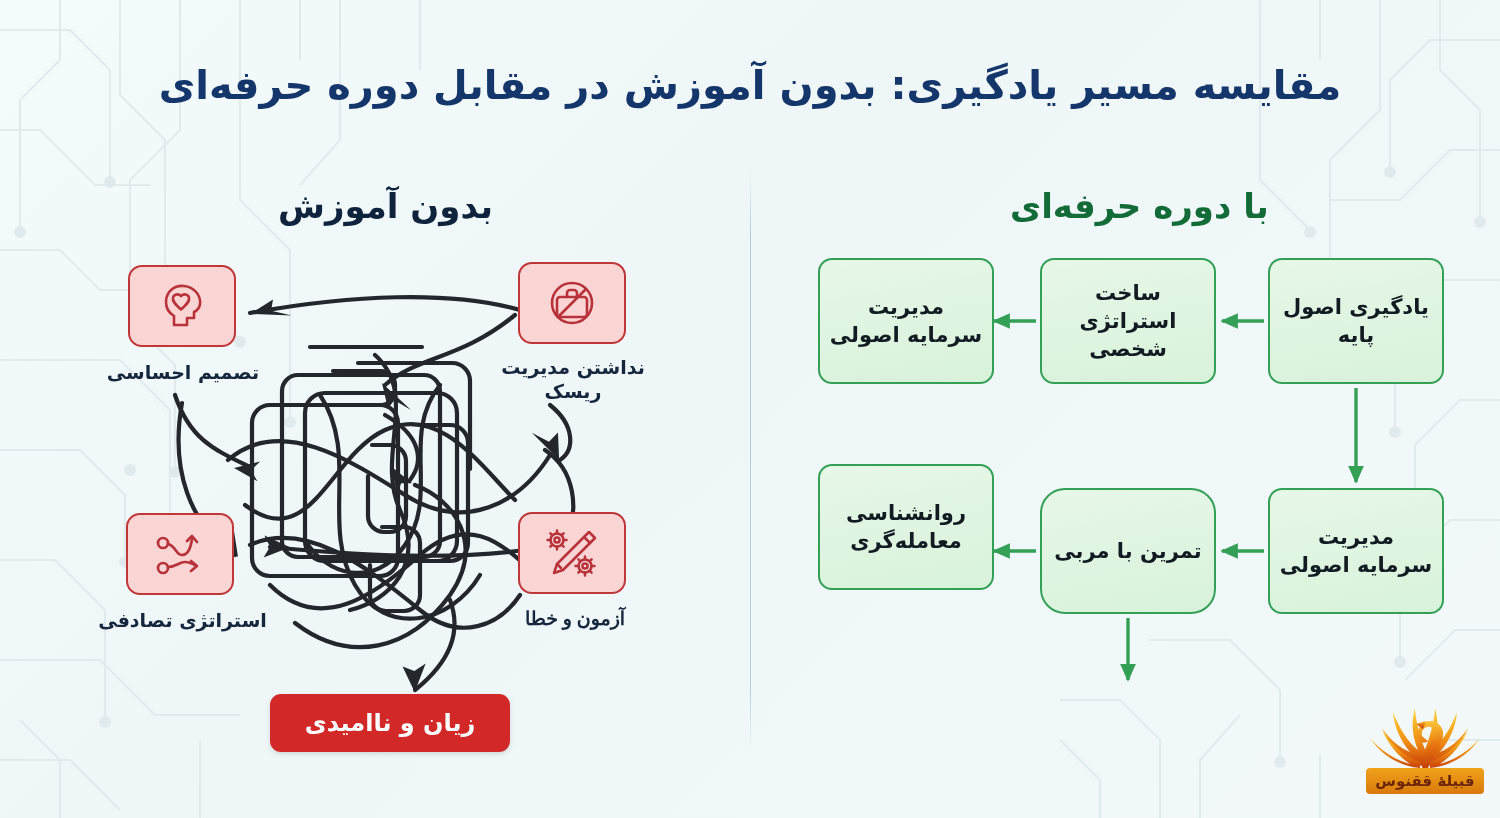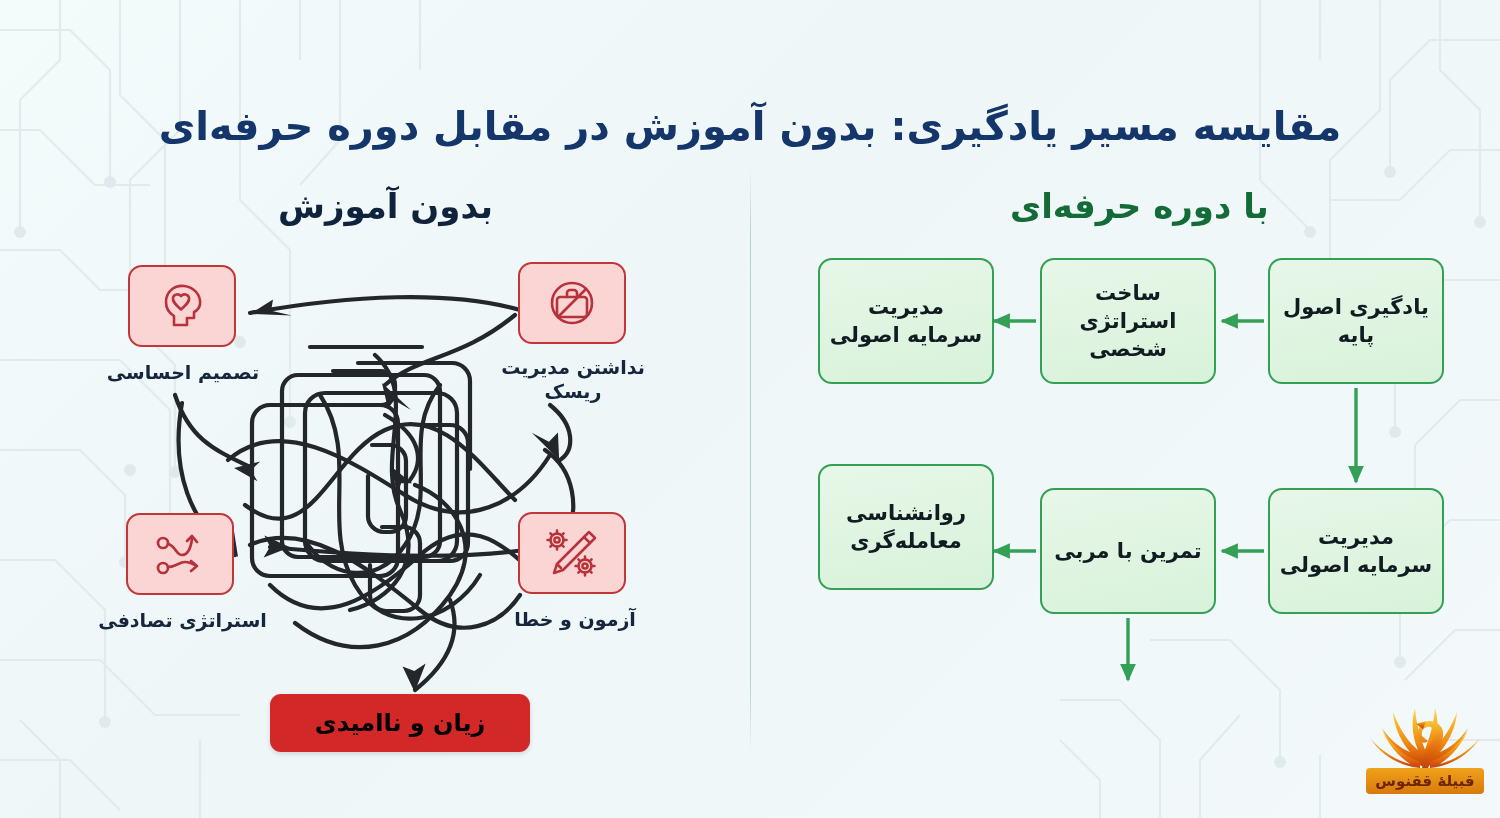--- a/index.html
+++ b/index.html
@@ -36,21 +36,20 @@
     top: 58px;
     left: 0;
     width: 1500px;
     text-align: center;
     font-size: 40px;
     font-weight: bold;
     color: #14366b;
     letter-spacing: 0px;
     line-height: 1.35;
     direction: rtl;
-    margin-top: 41px;
   }
 
   
   .col-header {
     position: absolute;
     font-size: 34px;
     font-weight: bold;
     direction: rtl;
     white-space: nowrap;
   }
@@ -107,45 +106,45 @@
   #card-emotional   { left: 128px; top: 265px; }
   #label-emotional  { left:  88px; top: 360px; width: 190px; }
 
   #card-norisk      { left: 518px; top: 262px; }
   #label-norisk     { left: 478px; top: 355px; width: 190px; }
 
   #card-random      { left: 126px; top: 513px; }
   #label-random     { left:  80px; top: 608px; width: 205px; }
 
   #card-trial       { left: 518px; top: 512px; }
-  #label-trial      { left: 480px; top: 607px; width: 190px; }
+  #label-trial      { left: 480px; top: 607px; width: 190px; font-family: Liberation Serif, serif; }
 
   
   #scribble {
     position: absolute;
     left: 120px;
     top: 255px;
     width: 520px;
     height: 440px;
     pointer-events: none;
   }
 
   
   #outcome-bad {
     position: absolute;
     left: 270px;
     top: 694px;
-    width: 260px;
+    width: 240px;
     height: 58px;
     border-radius: 11px;
     background: #d32828;
     display: flex;
     align-items: center;
     justify-content: center;
-    color: #000000;
+    color: #ffffff;
     font-size: 24px;
     font-weight: bold;
     direction: rtl;
     box-shadow: 0 2px 5px rgba(0,0,0,0.13);
   }
 
   
   
   
   #right-panel {
@@ -174,21 +173,21 @@
     line-height: 1.34;
     padding: 0 8px;
   }
 
   
   #flow-box-0 { left: 518px; top: 258px; }  
   #flow-box-1 { left: 290px; top: 258px; }  
   #flow-box-2 { left:  68px; top: 258px; }  
   
   #flow-box-3 { left: 518px; top: 488px; }  
-  #flow-box-4 { left: 290px; top: 488px; }  
+  #flow-box-4 { left: 290px; top: 488px; border-radius: 25px; }  
   #flow-box-5 { left:  68px; top: 464px; }  
 
   #outcome-good {
     position: absolute;
     left: 272px;
     top: 686px;
     width: 212px;
     height: 56px;
     border-radius: 11px;
     background: #23903f;

